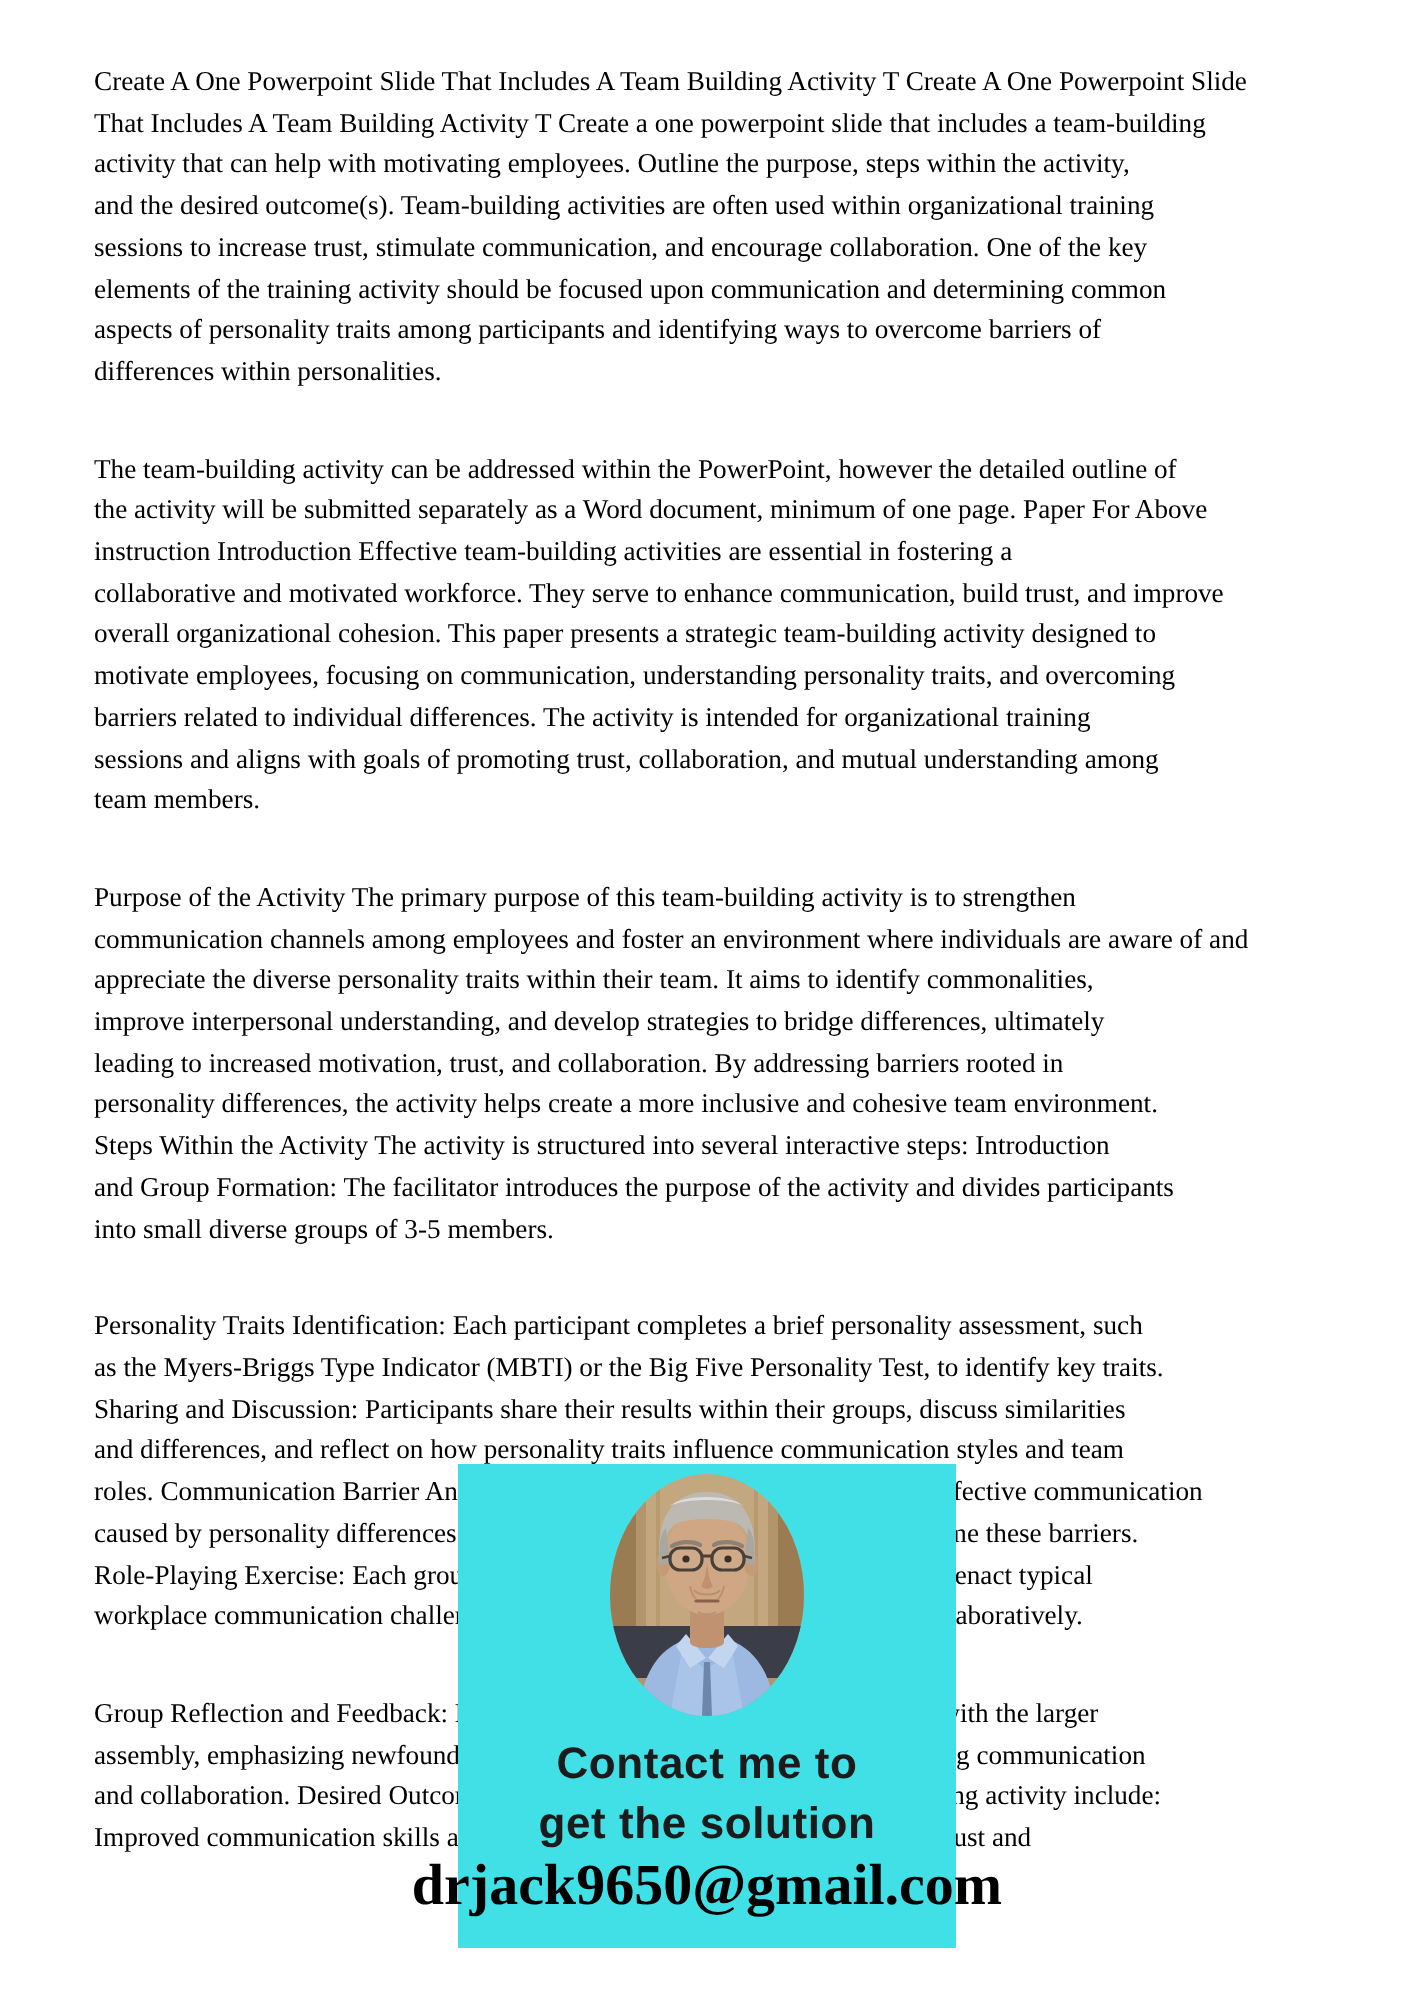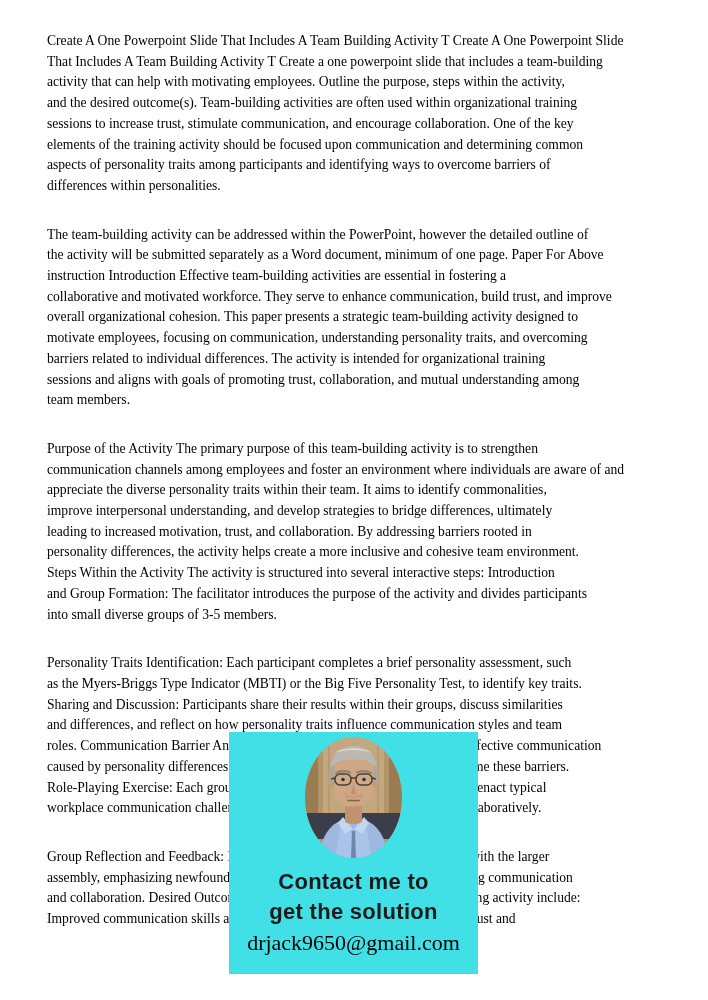--- a/index.html
+++ b/index.html
@@ -44,22 +44,22 @@
     font-size: 22px;
     line-height: 30px;
     letter-spacing: 0.3px;
     color: #1b1b1b;
     text-align: center;
     white-space: pre-line;
   }
   .overlay-email {
     margin-top: 3px;
     font-family: "Liberation Serif", serif;
-    font-weight: 400;
-    font-size: 22px;
+    font-weight: 700;
+    font-size: 29px;
     line-height: 26px;
     color: #000000;
     text-align: center;
   }
 </style>
 </head>
 <body>
 
 <div class="page">
   <div class="para">Create A One Powerpoint Slide That Includes A Team Building Activity T Create A One Powerpoint Slide

